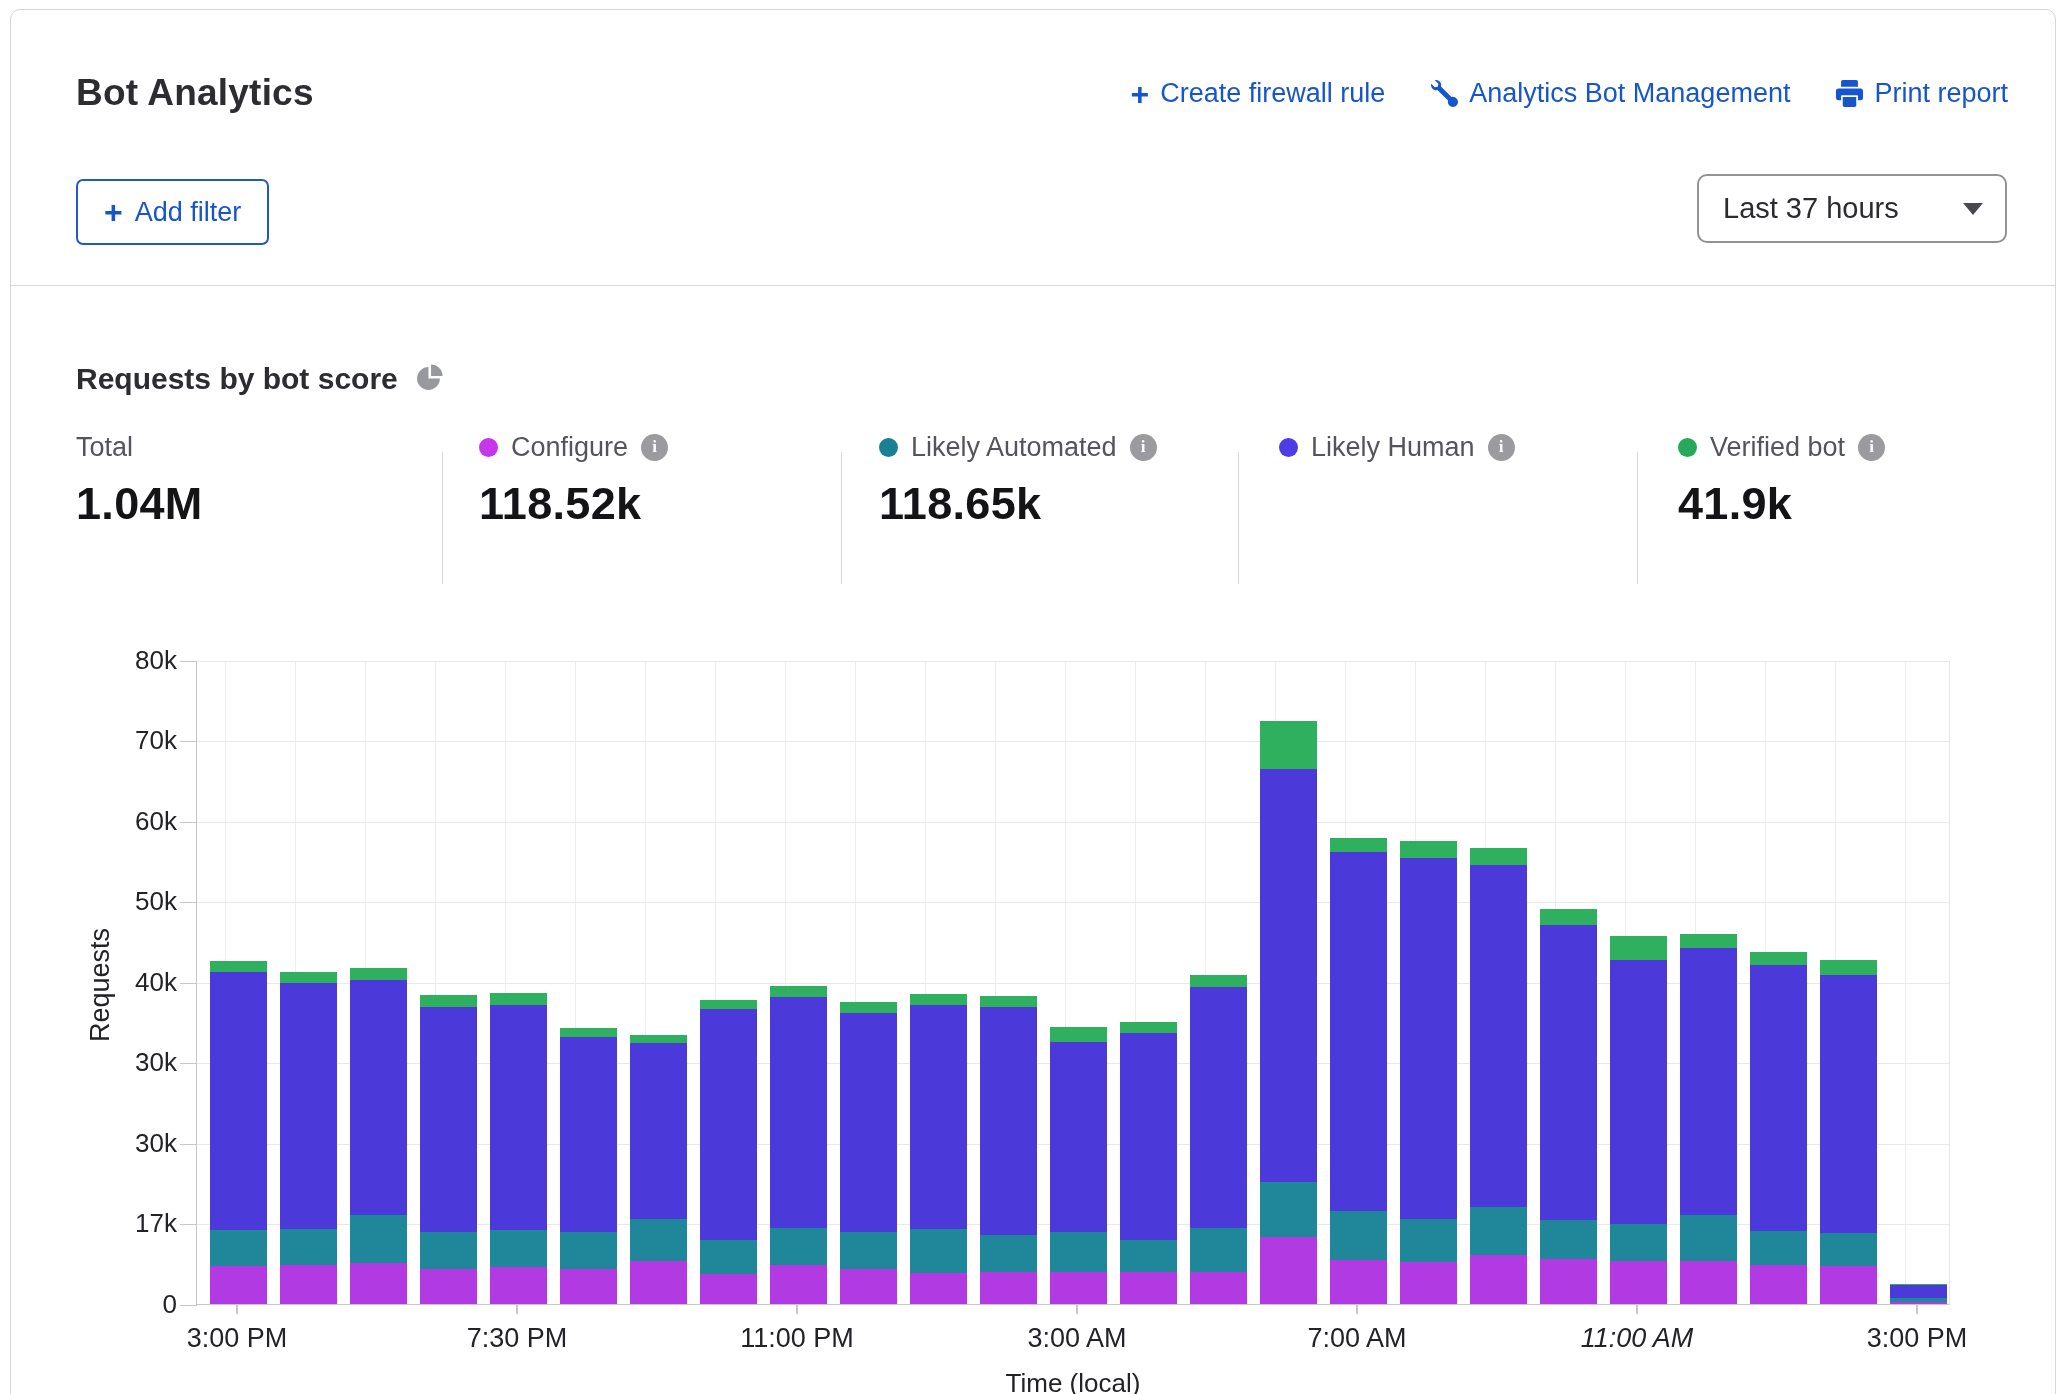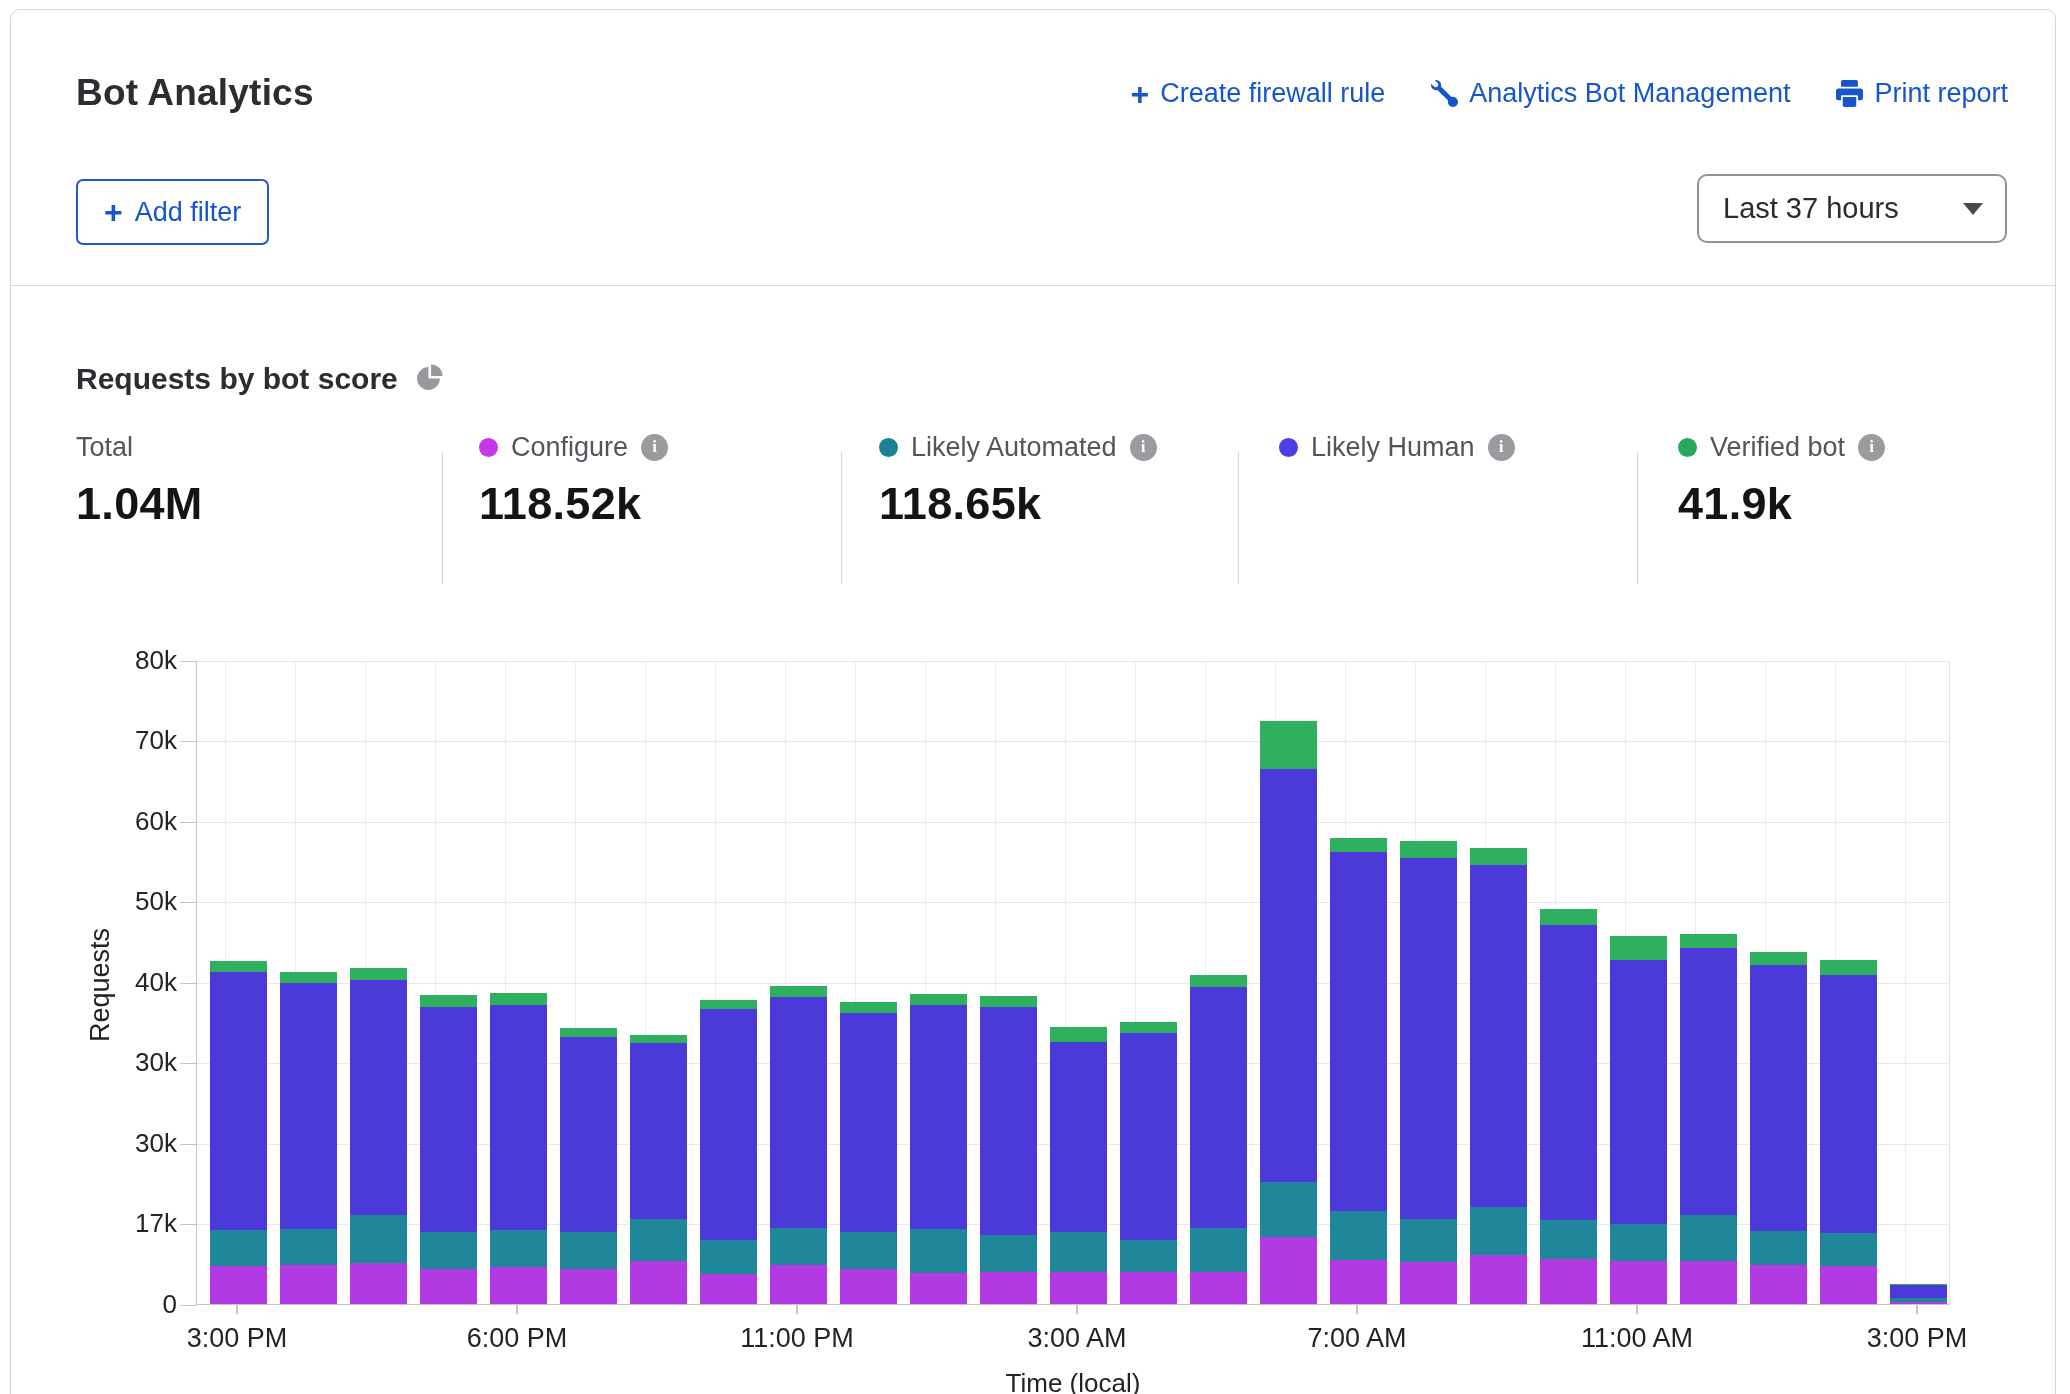--- a/index.html
+++ b/index.html
@@ -354,26 +354,26 @@
     </div>
     <div class="bar-col" style="left: 1693px;">
       <div class="bar-seg" style="height: 2.4px; background: rgb(178, 58, 226);"></div>
       <div class="bar-seg" style="height: 4px; background: rgb(32, 135, 154);"></div>
       <div class="bar-seg" style="height: 12.9px; background: rgb(75, 58, 217);"></div>
       <div class="bar-seg" style="height: 0.8px; background: rgb(46, 176, 94);"></div>
     </div>
     <div class="xtick-mark" style="left: 39px;"></div>
     <div class="xtick-label" style="left: -70px;">3:00 PM</div>
     <div class="xtick-mark" style="left: 319px;"></div>
-    <div class="xtick-label" style="left: 210px;">6:00 PM</div>
+    <div class="xtick-label" style="left: 210px;">7:30 PM</div>
     <div class="xtick-mark" style="left: 599px;"></div>
     <div class="xtick-label" style="left: 490px;">11:00 PM</div>
     <div class="xtick-mark" style="left: 879px;"></div>
     <div class="xtick-label" style="left: 770px;">3:00 AM</div>
     <div class="xtick-mark" style="left: 1159px;"></div>
     <div class="xtick-label" style="left: 1050px;">7:00 AM</div>
     <div class="xtick-mark" style="left: 1439px;"></div>
-    <div class="xtick-label" style="left: 1330px;">11:00 AM</div>
+    <div class="xtick-label" style="left: 1330px; font-style: italic;">11:00 AM</div>
     <div class="xtick-mark" style="left: 1719px;"></div>
     <div class="xtick-label" style="left: 1610px;">3:00 PM</div>
     <div class="axis-title-x">Time (local)</div>
     <div class="axis-title-y">Requests</div>
   </div>
 
 </body></html>

